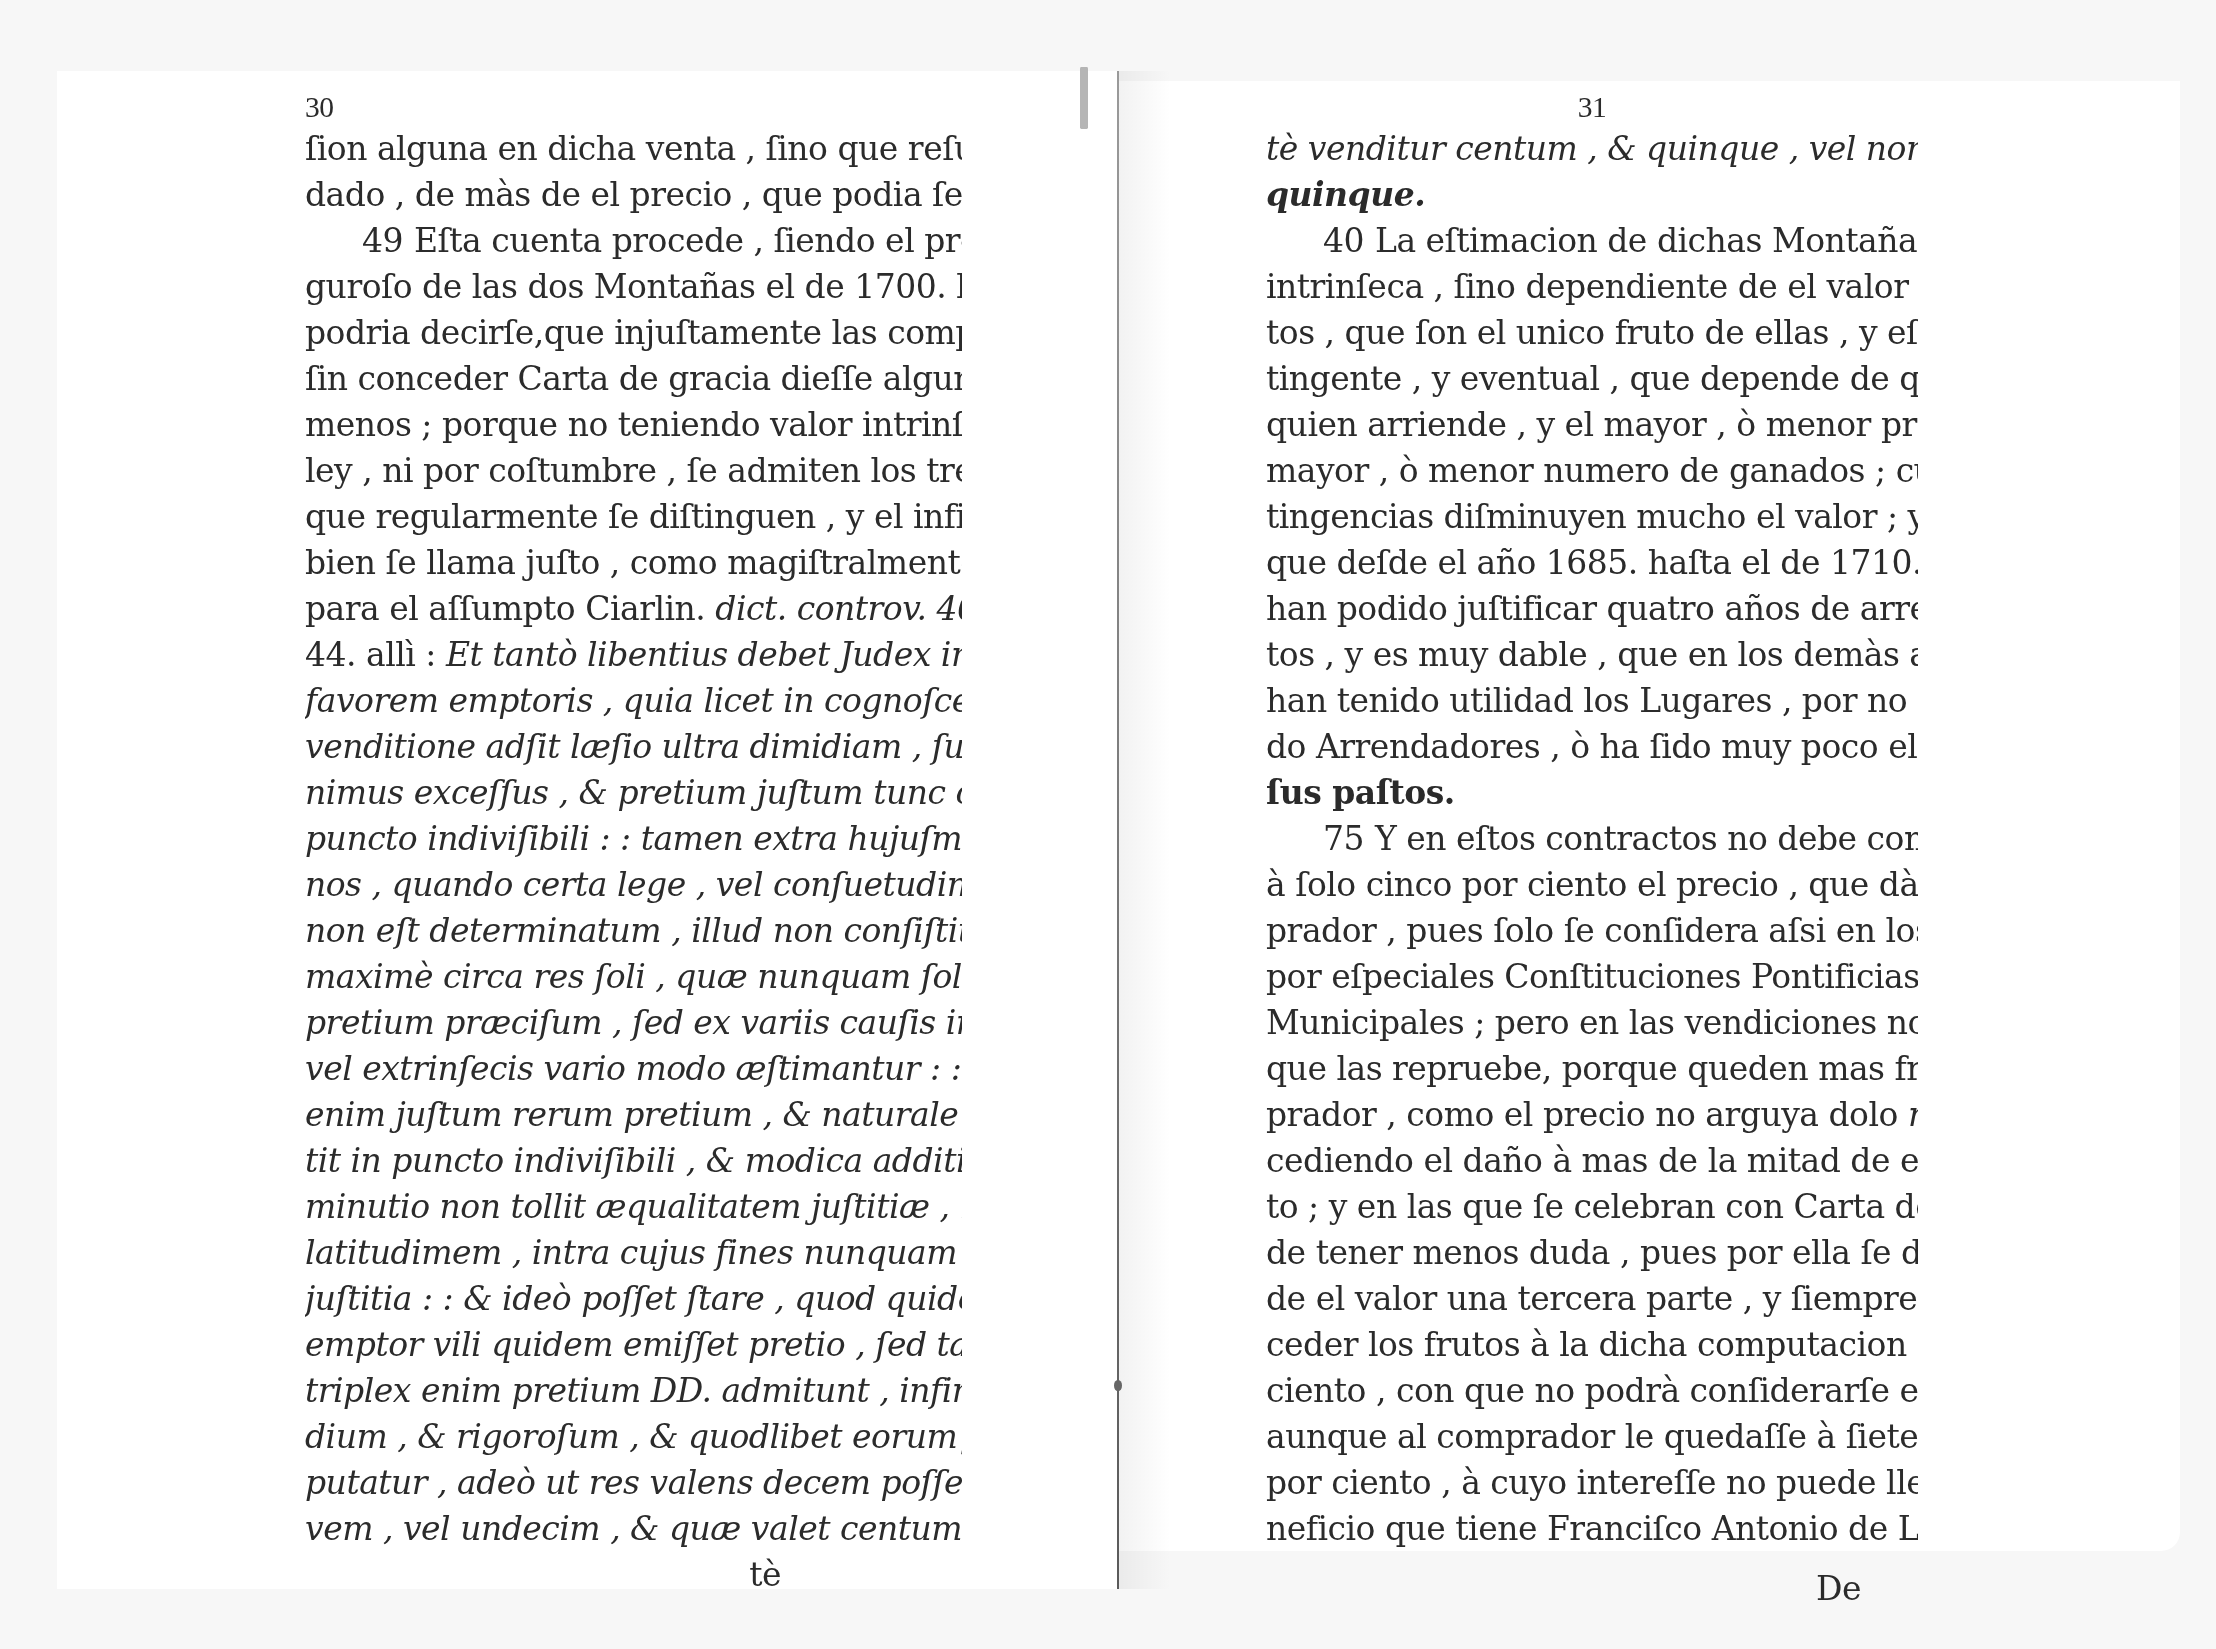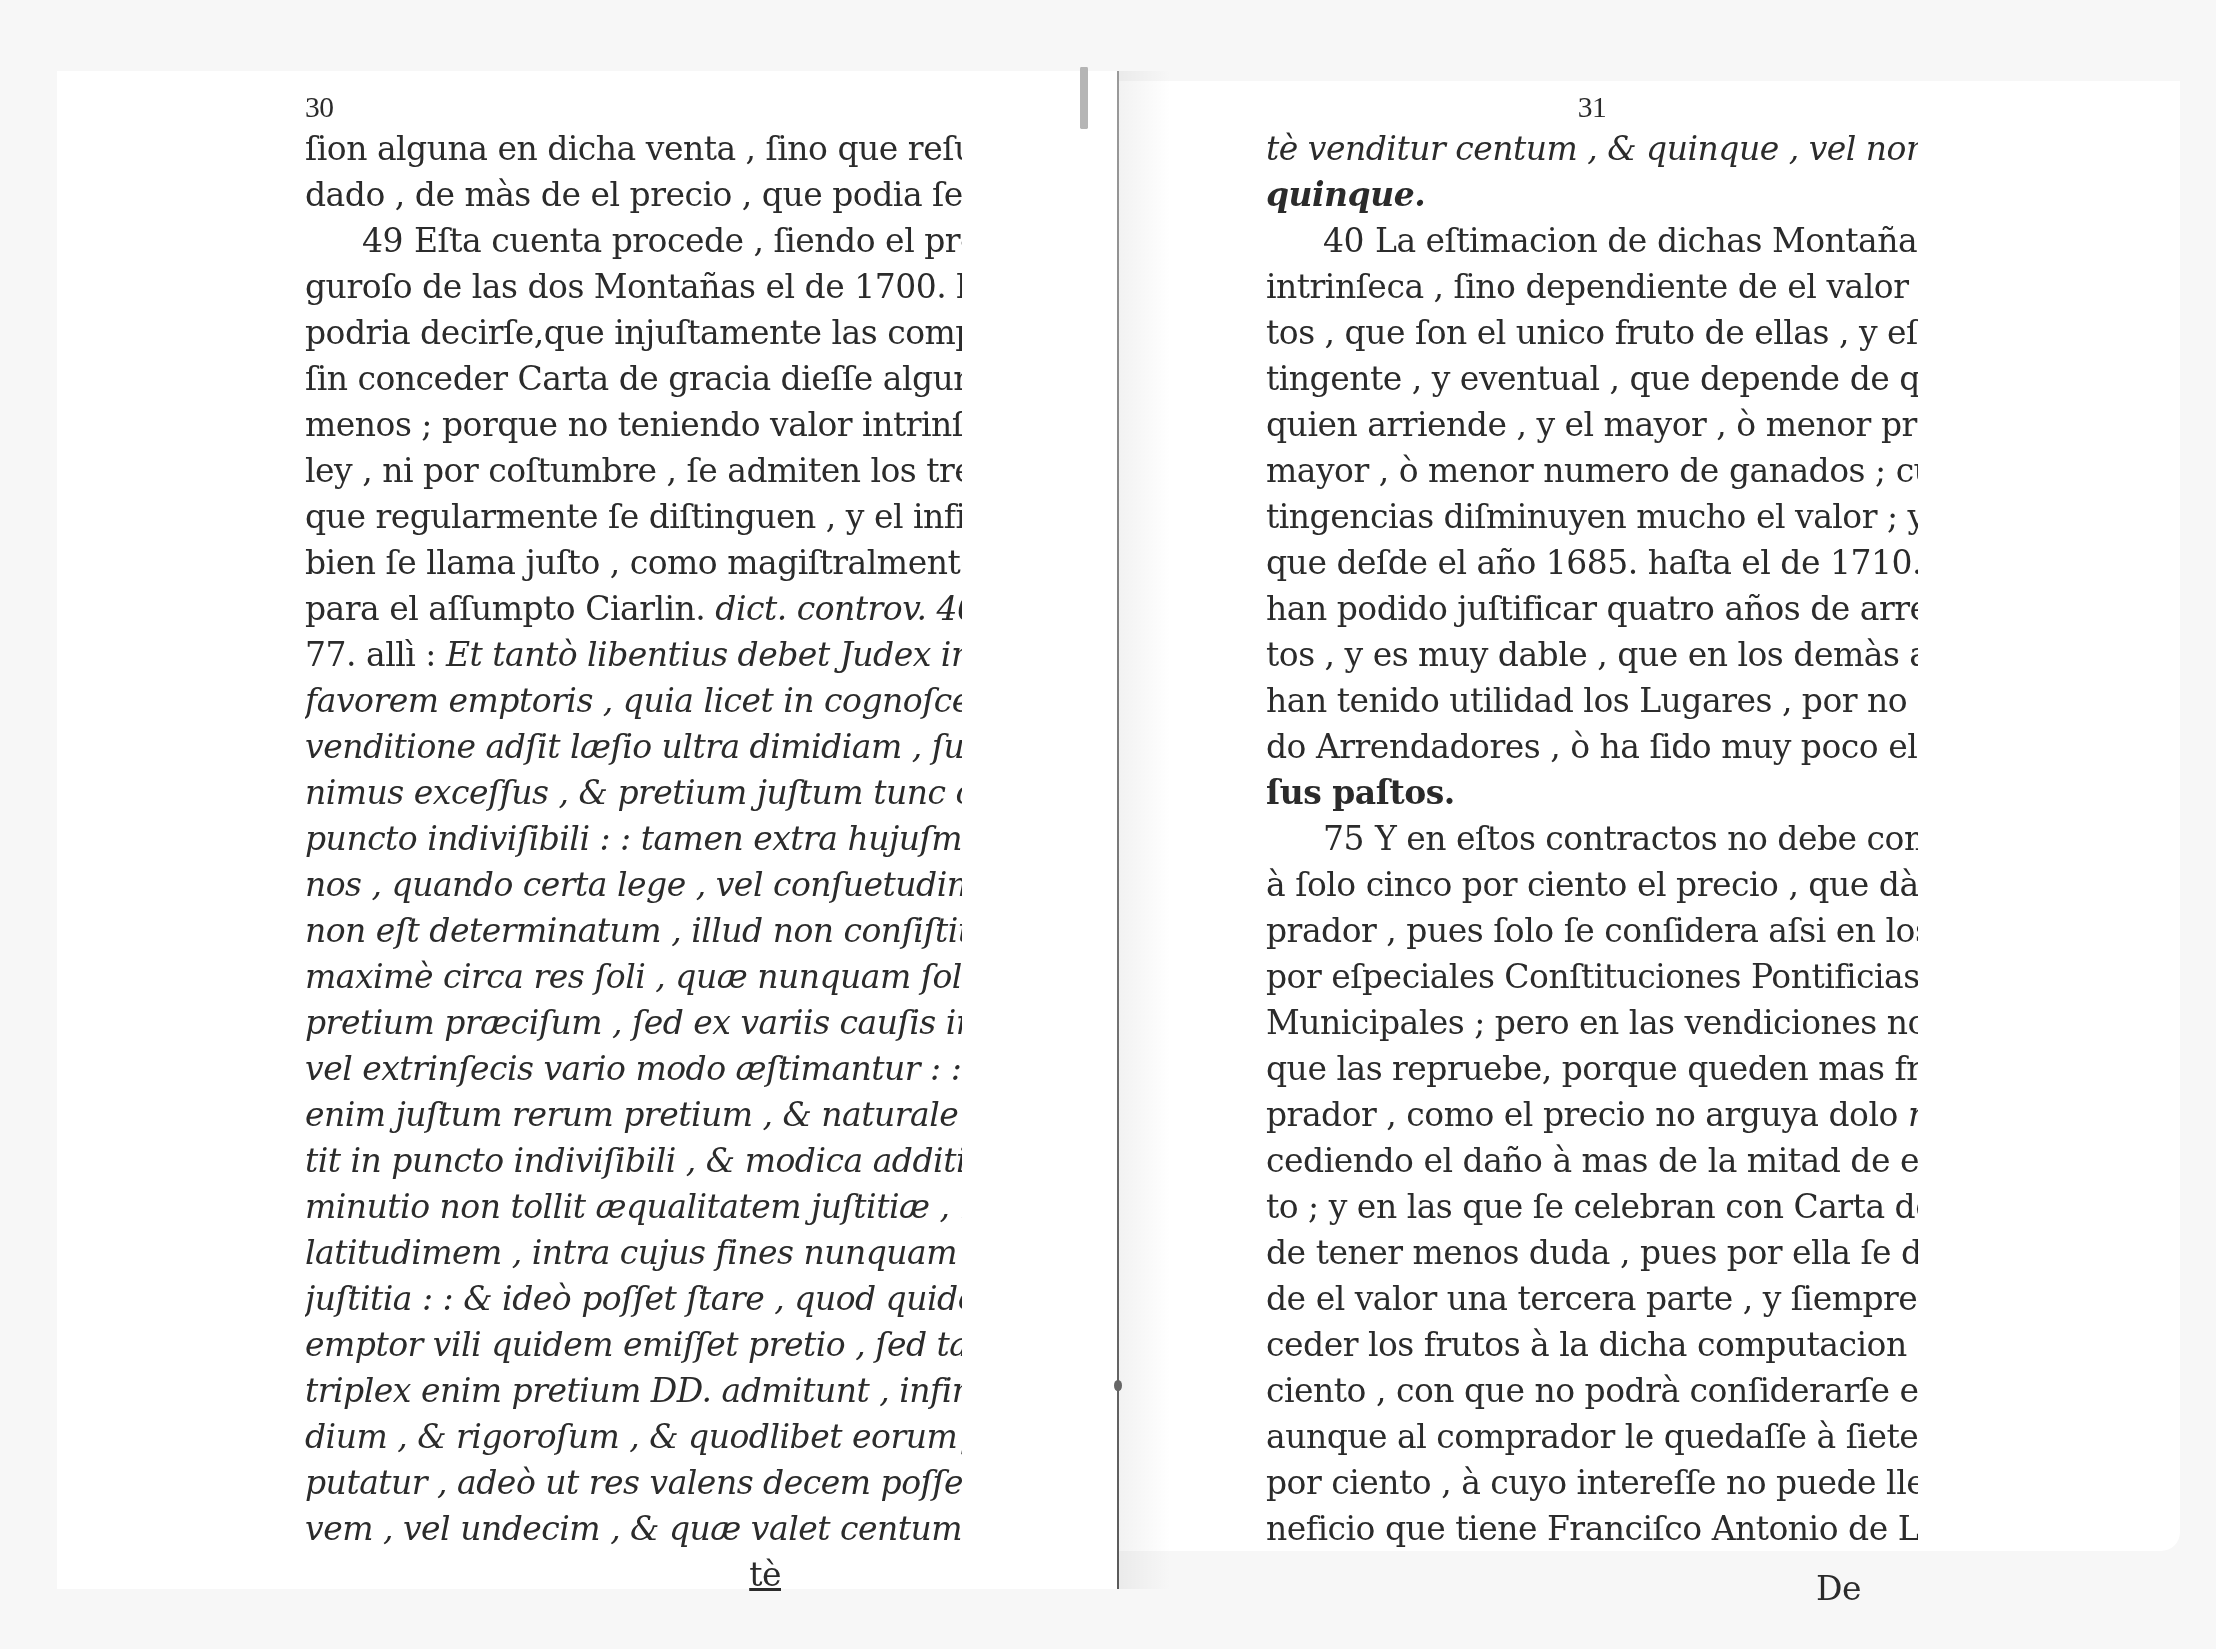--- a/index.html
+++ b/index.html
@@ -52,21 +52,21 @@
     text-align: justify; text-align-last: justify;
     overflow: hidden; height: 46px;
   }
   .line.last { text-align-last: left; font-weight: bold; }
   .line.indent { padding-left: 57px; }
   .par-num { display: inline-block; width: 52px; }
   .it { font-style: italic; }
   .catchword {
     display: block; text-align: right; height: 46px; white-space: nowrap;
   }
-  .catchword.left { padding-right: 181px; text-decoration: underline; }
+  .catchword.left { padding-right: 181px; }
   .catchword.right { padding-right: 57px; margin-top: 14.3px; }
 </style>
 </head>
 <body>
 
 <div class="sheet sheet-left"></div>
 <div class="sheet sheet-right"></div>
 <div class="spine-shadow"></div>
 <div class="spine"></div>
 <div class="spine-clip"></div>
@@ -79,21 +79,21 @@
       <div class="line"><span>dado , de màs de el precio , que podia ſer juſto , la</span></div>
       <div class="line indent"><span class="par-num">49</span><span>Eſta cuenta procede , ſiendo el precio ri-</span></div>
       <div class="line"><span>guroſo de las dos Montañas el de 1700. lib. y no</span></div>
       <div class="line"><span>podria decirſe,que injuſtamente las compraba, quien</span></div>
       <div class="line"><span>ſin conceder Carta de gracia dieſſe alguna porcion</span></div>
       <div class="line"><span>menos ; porque no teniendo valor intrinſeco por</span></div>
       <div class="line"><span>ley , ni por coſtumbre , ſe admiten los tres precios,</span></div>
       <div class="line"><span>que regularmente ſe diſtinguen , y el infimo tam-</span></div>
       <div class="line"><span>bien ſe llama juſto , como magiſtralmente explica</span></div>
       <div class="line"><span>para el aſſumpto Ciarlin.</span> <span class="it">dict. controv. 40. à num.</span></div>
-      <div class="line"><span>77. allì :</span> <span class="it">Et tantò libentius debet Judex inclinare ad</span></div>
+      <div class="line"><span>44. allì :</span> <span class="it">Et tantò libentius debet Judex inclinare ad</span></div>
       <div class="line it"><span>favorem emptoris , quia licet in cognoſcendo , an in</span></div>
       <div class="line it"><span>venditione adſit læſio ultra dimidiam , ſufficiat mi-</span></div>
       <div class="line it"><span>nimus exceſſus , &amp; pretium juſtum tunc conſiſtat in</span></div>
       <div class="line it"><span>puncto indiviſibili : : tamen extra hujuſmodi termi-</span></div>
       <div class="line it"><span>nos , quando certa lege , vel conſuetudine pretium</span></div>
       <div class="line it"><span>non eſt determinatum , illud non conſiſtit in puncto;</span></div>
       <div class="line it"><span>maximè circa res ſoli , quæ nunquam ſolent habere</span></div>
       <div class="line it"><span>pretium præciſum , ſed ex variis cauſis intrinſecis,</span></div>
       <div class="line it"><span>vel extrinſecis vario modo æſtimantur : : regulariter</span></div>
       <div class="line it"><span>enim juſtum rerum pretium , &amp; naturale non conſiſ-</span></div>

